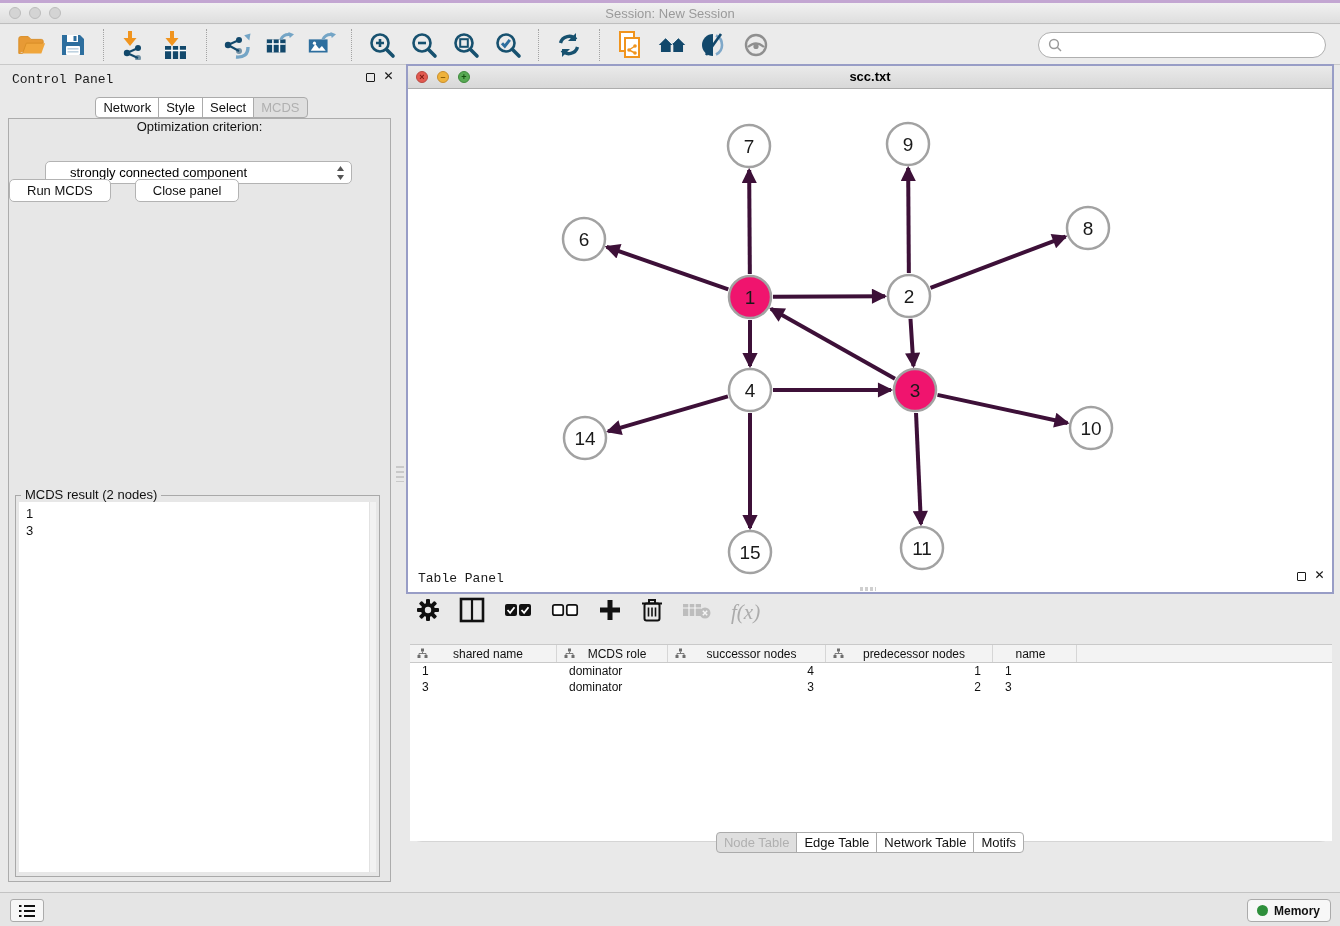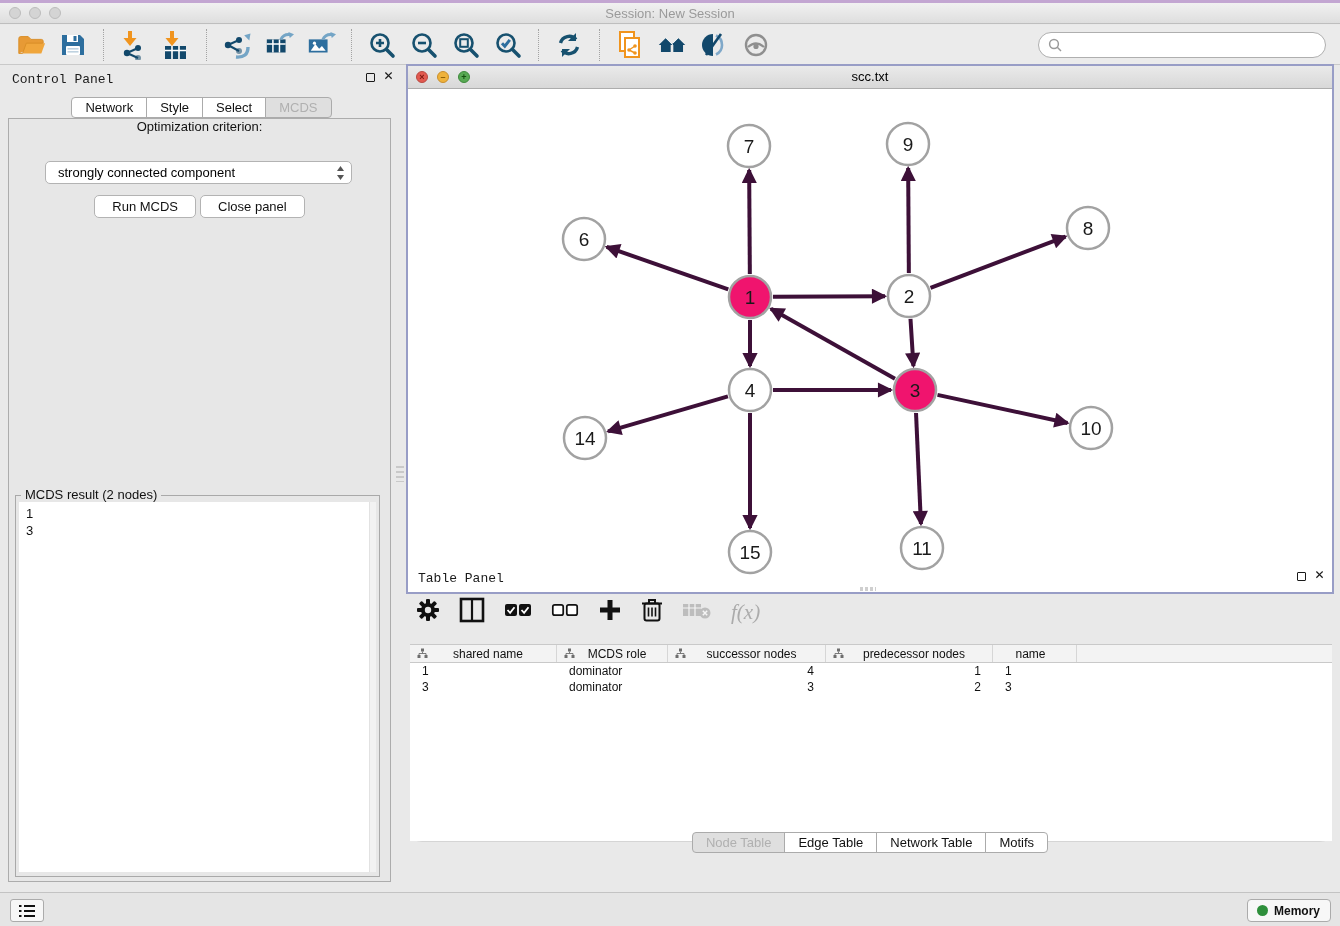--- a/index.html
+++ b/index.html
@@ -25,32 +25,32 @@
 
   
   .control-panel { position:absolute; left:0; top:65px; width:403px; height:823px; }
   .panel-header { position:relative; height:28px; padding:7px 10px 0 12px; font-size:13px; color:#1A1A1A;font-family:Liberation Mono, monospace; }
   .panel-controls { position:absolute; right:10px; top:7px; display:flex; gap:9px; align-items:center; }
   .win-restore { width:9px; height:9px; border:1.6px solid #1A1A1A; border-radius:1px; display:inline-block; }
   .win-close { font-size:15px; font-weight:bold; color:#1A1A1A; line-height:10px; }
 
   .tabs-row { position:absolute; left:0; width:100%; display:flex; justify-content:center; }
   .cp-tabs { top:32px; }
-  .tab { font-size:13px; padding:2px 13px; height:21px; background:#FFF; border:1px solid #ABABAB;
+  .tab { font-size:13px; padding:2px 7px; height:21px; background:#FFF; border:1px solid #ABABAB;
     margin-left:-1px; color:#111; line-height:16px; }
   .tab:first-child { border-radius:4px 0 0 4px; margin-left:0; }
   .tab:last-child { border-radius:0 4px 4px 0; }
   .tab.active { background:#DFDFDF; color:#B0B0B0; }
 
   .cp-box { position:absolute; left:8px; right:12px; top:53px; bottom:6px; border:1px solid #ACACAC; background:#E7E7E7; }
   .opt-label { text-align:center; font-size:13px; color:#111; }
   .dropdown { position:absolute; left:36px; right:38px; top:42px; height:23px; background:#FFF;
-    border:1px solid #B3B3B3; border-radius:5px; font-size:13px; line-height:21px; padding-left:12px; }
+    border:1px solid #B3B3B3; border-radius:5px; font-size:13px; line-height:21px; padding-left:24px; }
   .dd-spin { position:absolute; right:5px; top:2px; }
-  .btn-row { position:absolute; top:76px; width:100%; display:flex; justify-content:center; gap:4px; }
+  .btn-row { position:absolute; top:60px; width:100%; display:flex; gap:24px; }
   .mac-btn { height:23px; padding:0 17px; background:#FFF; border:1px solid #B3B3B3; border-radius:5px;
     font-size:13px; color:#111; font-family:inherit; }
 
   .result-group { position:absolute; left:6px; right:10px; top:376px; bottom:4px; border:1px solid #A9A9A9; }
   .result-legend { position:absolute; top:-9px; left:5px; background:#E7E7E7; padding:0 4px; font-size:13px; color:#111; }
   .result-area { position:absolute; left:3px; right:3px; top:6px; bottom:4px; background:#FFF; font-size:13px; }
   .result-lines { padding:3px 0 0 7px; line-height:17px; color:#111; }
   .result-scroll { position:absolute; right:0; top:0; bottom:0; width:7px; background:#F2F2F2; border-left:1px solid #E2E2E2; }
 
   .splitter-grip { position:absolute; left:396px; top:466px; width:8px; height:16px;
@@ -60,21 +60,21 @@
   .net-window { position:absolute; left:406px; top:64px; width:928px; height:530px;
     border:2px solid #989DC6; background:#FFF; }
   .net-titlebar { position:relative; height:23px; background:linear-gradient(#EAEAEA,#D8D8D8);
     border-bottom:1px solid #ADADAD; }
   .net-lights { position:absolute; left:8px; top:5px; display:flex; gap:9px; }
   .net-light { width:12px; height:12px; border-radius:50%; font-size:9px; font-weight:bold;
     display:flex; align-items:center; justify-content:center; }
   .nl-red { background:#E25A50; border:1px solid #B94A42; color:#7E1710; }
   .nl-yellow { background:#EFB23B; border:1px solid #C98F2D; color:#8A5D05; }
   .nl-green { background:#58A953; border:1px solid #3F8A3D; color:#14500F; }
-  .net-title { height:23px; line-height:22px; text-align:center; font-size:13px; color:#000; }
+  .net-title { height:23px; line-height:22px; text-align:center; font-size:13px; color:#000;font-weight:bold; }
   .net-canvas { position:relative; width:100%; height:503px; background:#FFF; }
   .net-grip { position:absolute; left:452px; bottom:1px; width:16px; height:4px;
     background:repeating-linear-gradient(90deg,#CFCFCF 0 3px,#FFF 3px 5px); }
 
   
   .table-panel { position:absolute; left:406px; top:564px; width:928px; height:292px; }
   .tp-toolbar { position:absolute; left:10px; top:28px; height:40px; display:flex; align-items:center; gap:19px; }
   .tp-table { position:absolute; left:4px; right:2px; top:80px; height:198px; background:#FFF;
     border-bottom:1px solid #D5D5D5; display:flex; flex-direction:column;border-radius:12px; }
   .thead { display:flex; height:19px; background:#F3F3F3; border-top:1px solid #C9C9C9; border-bottom:1px solid #C9C9C9; }

